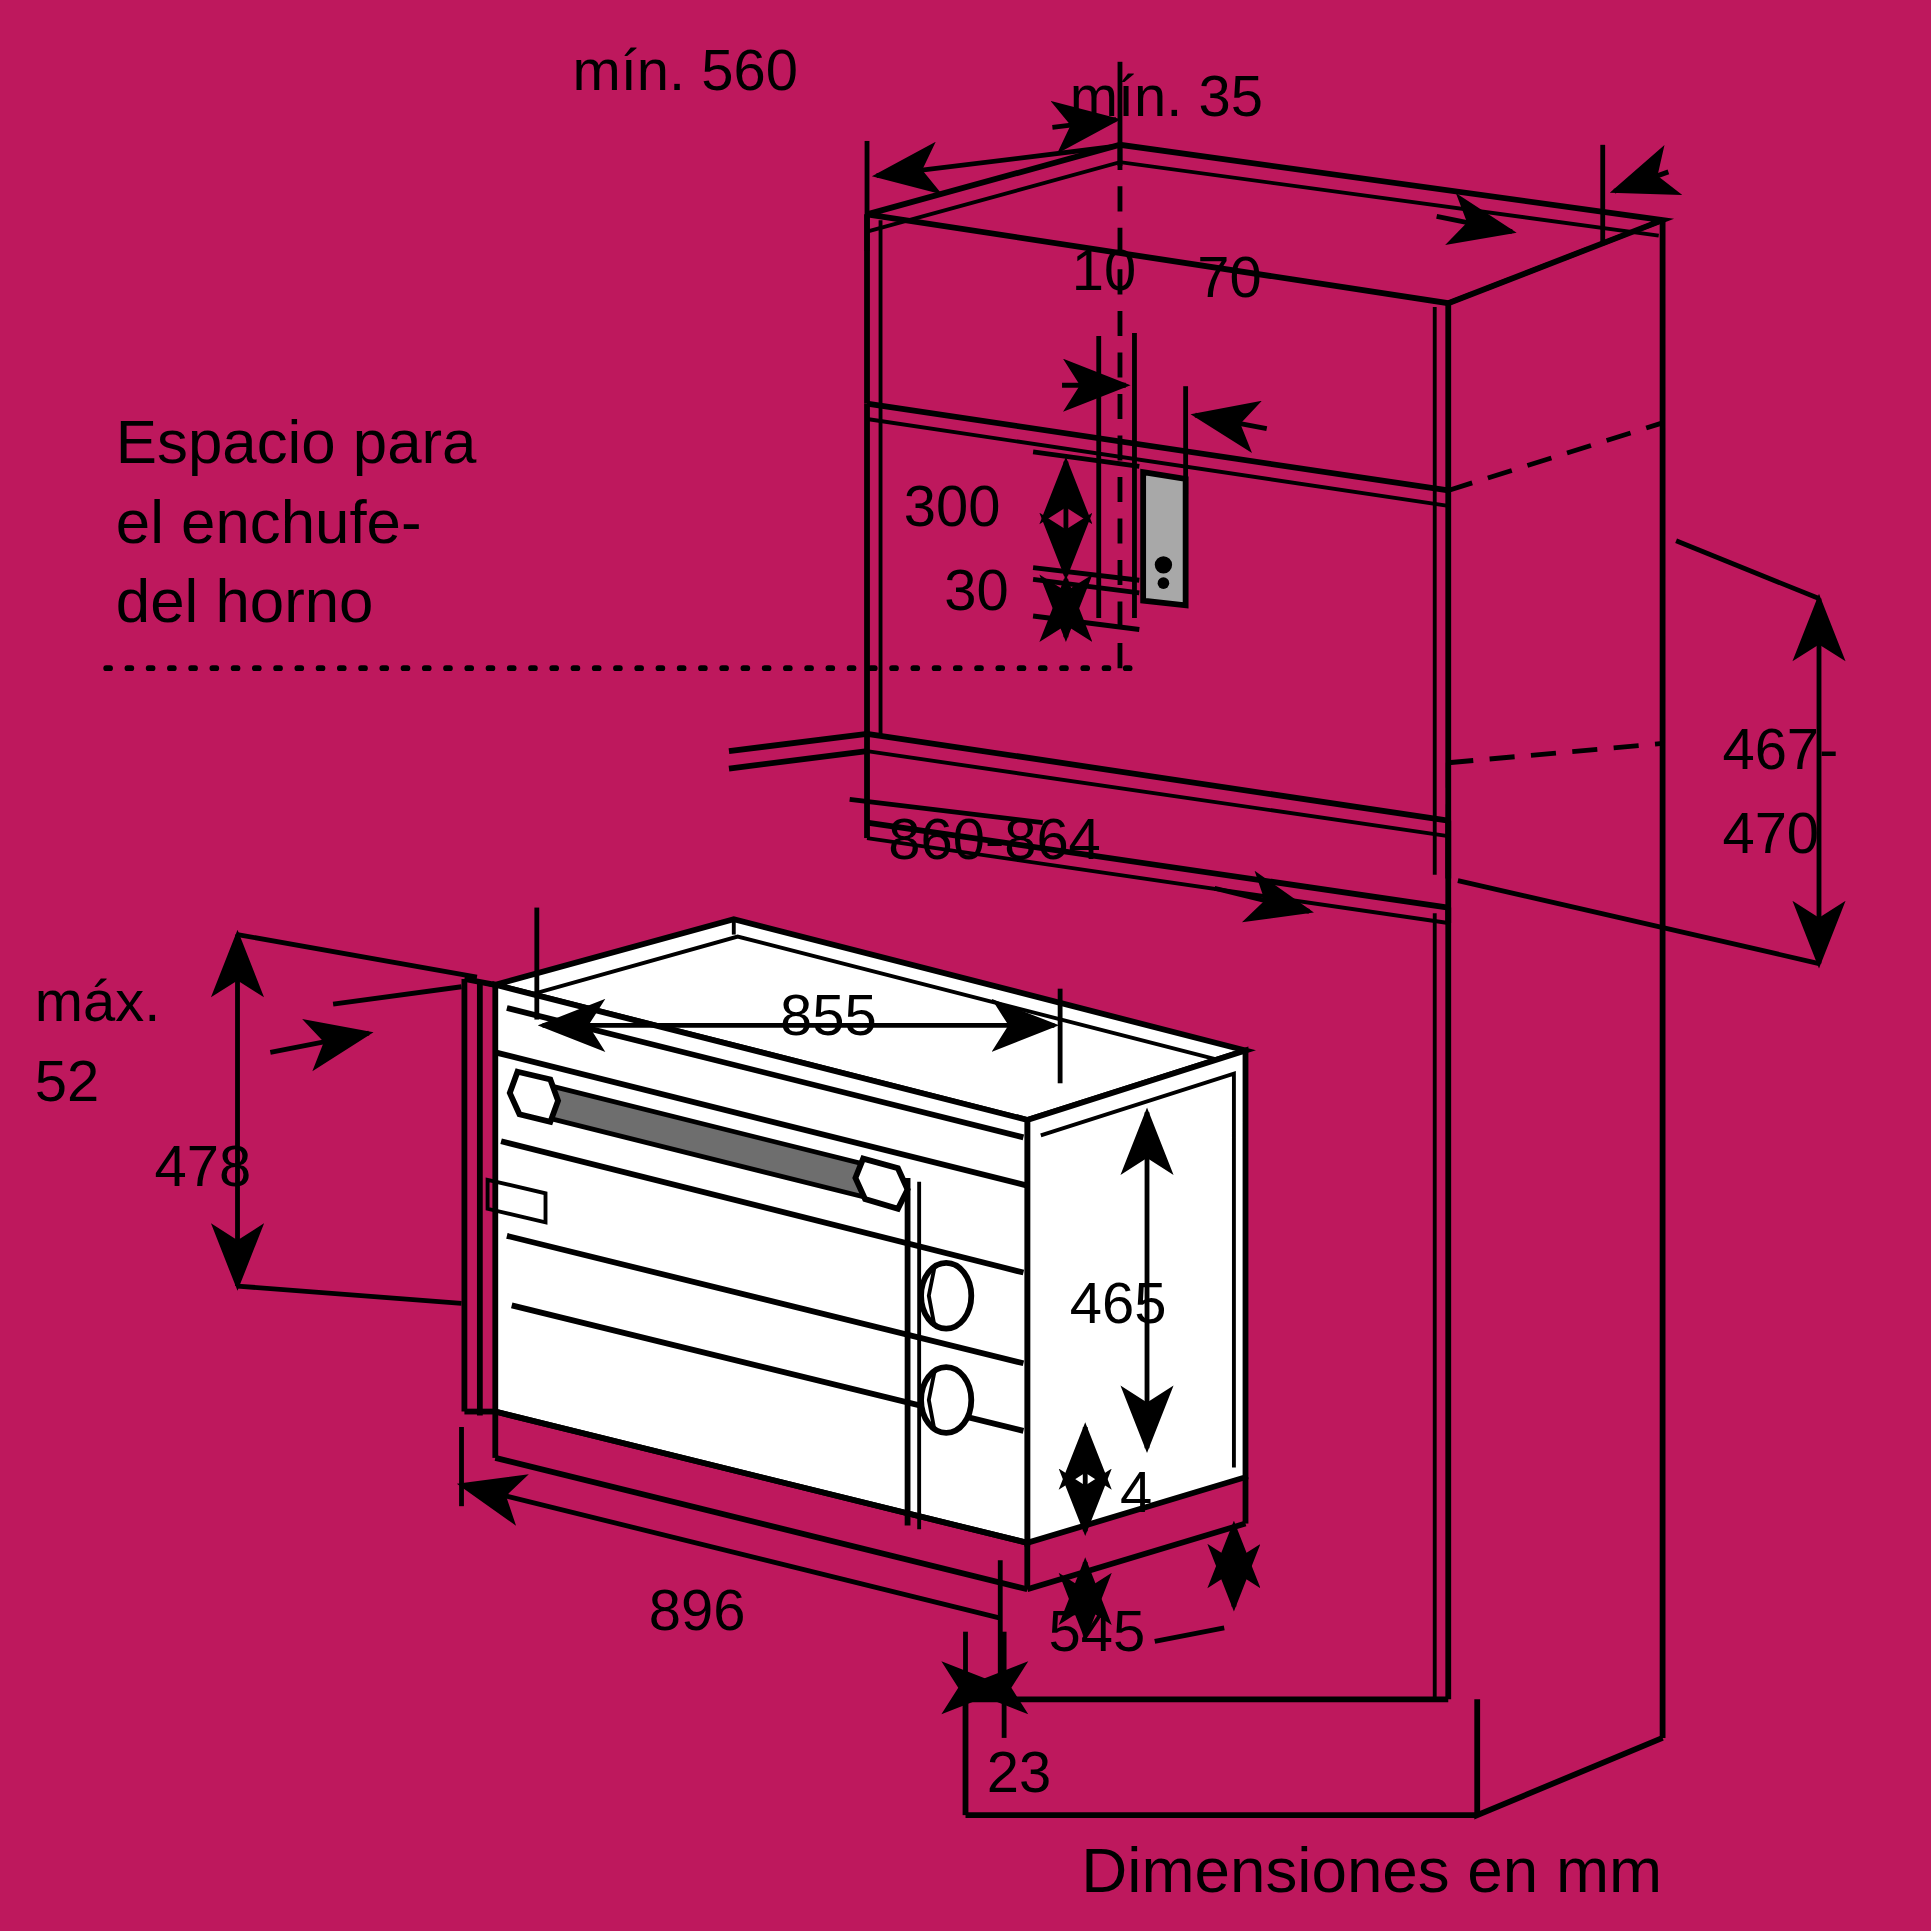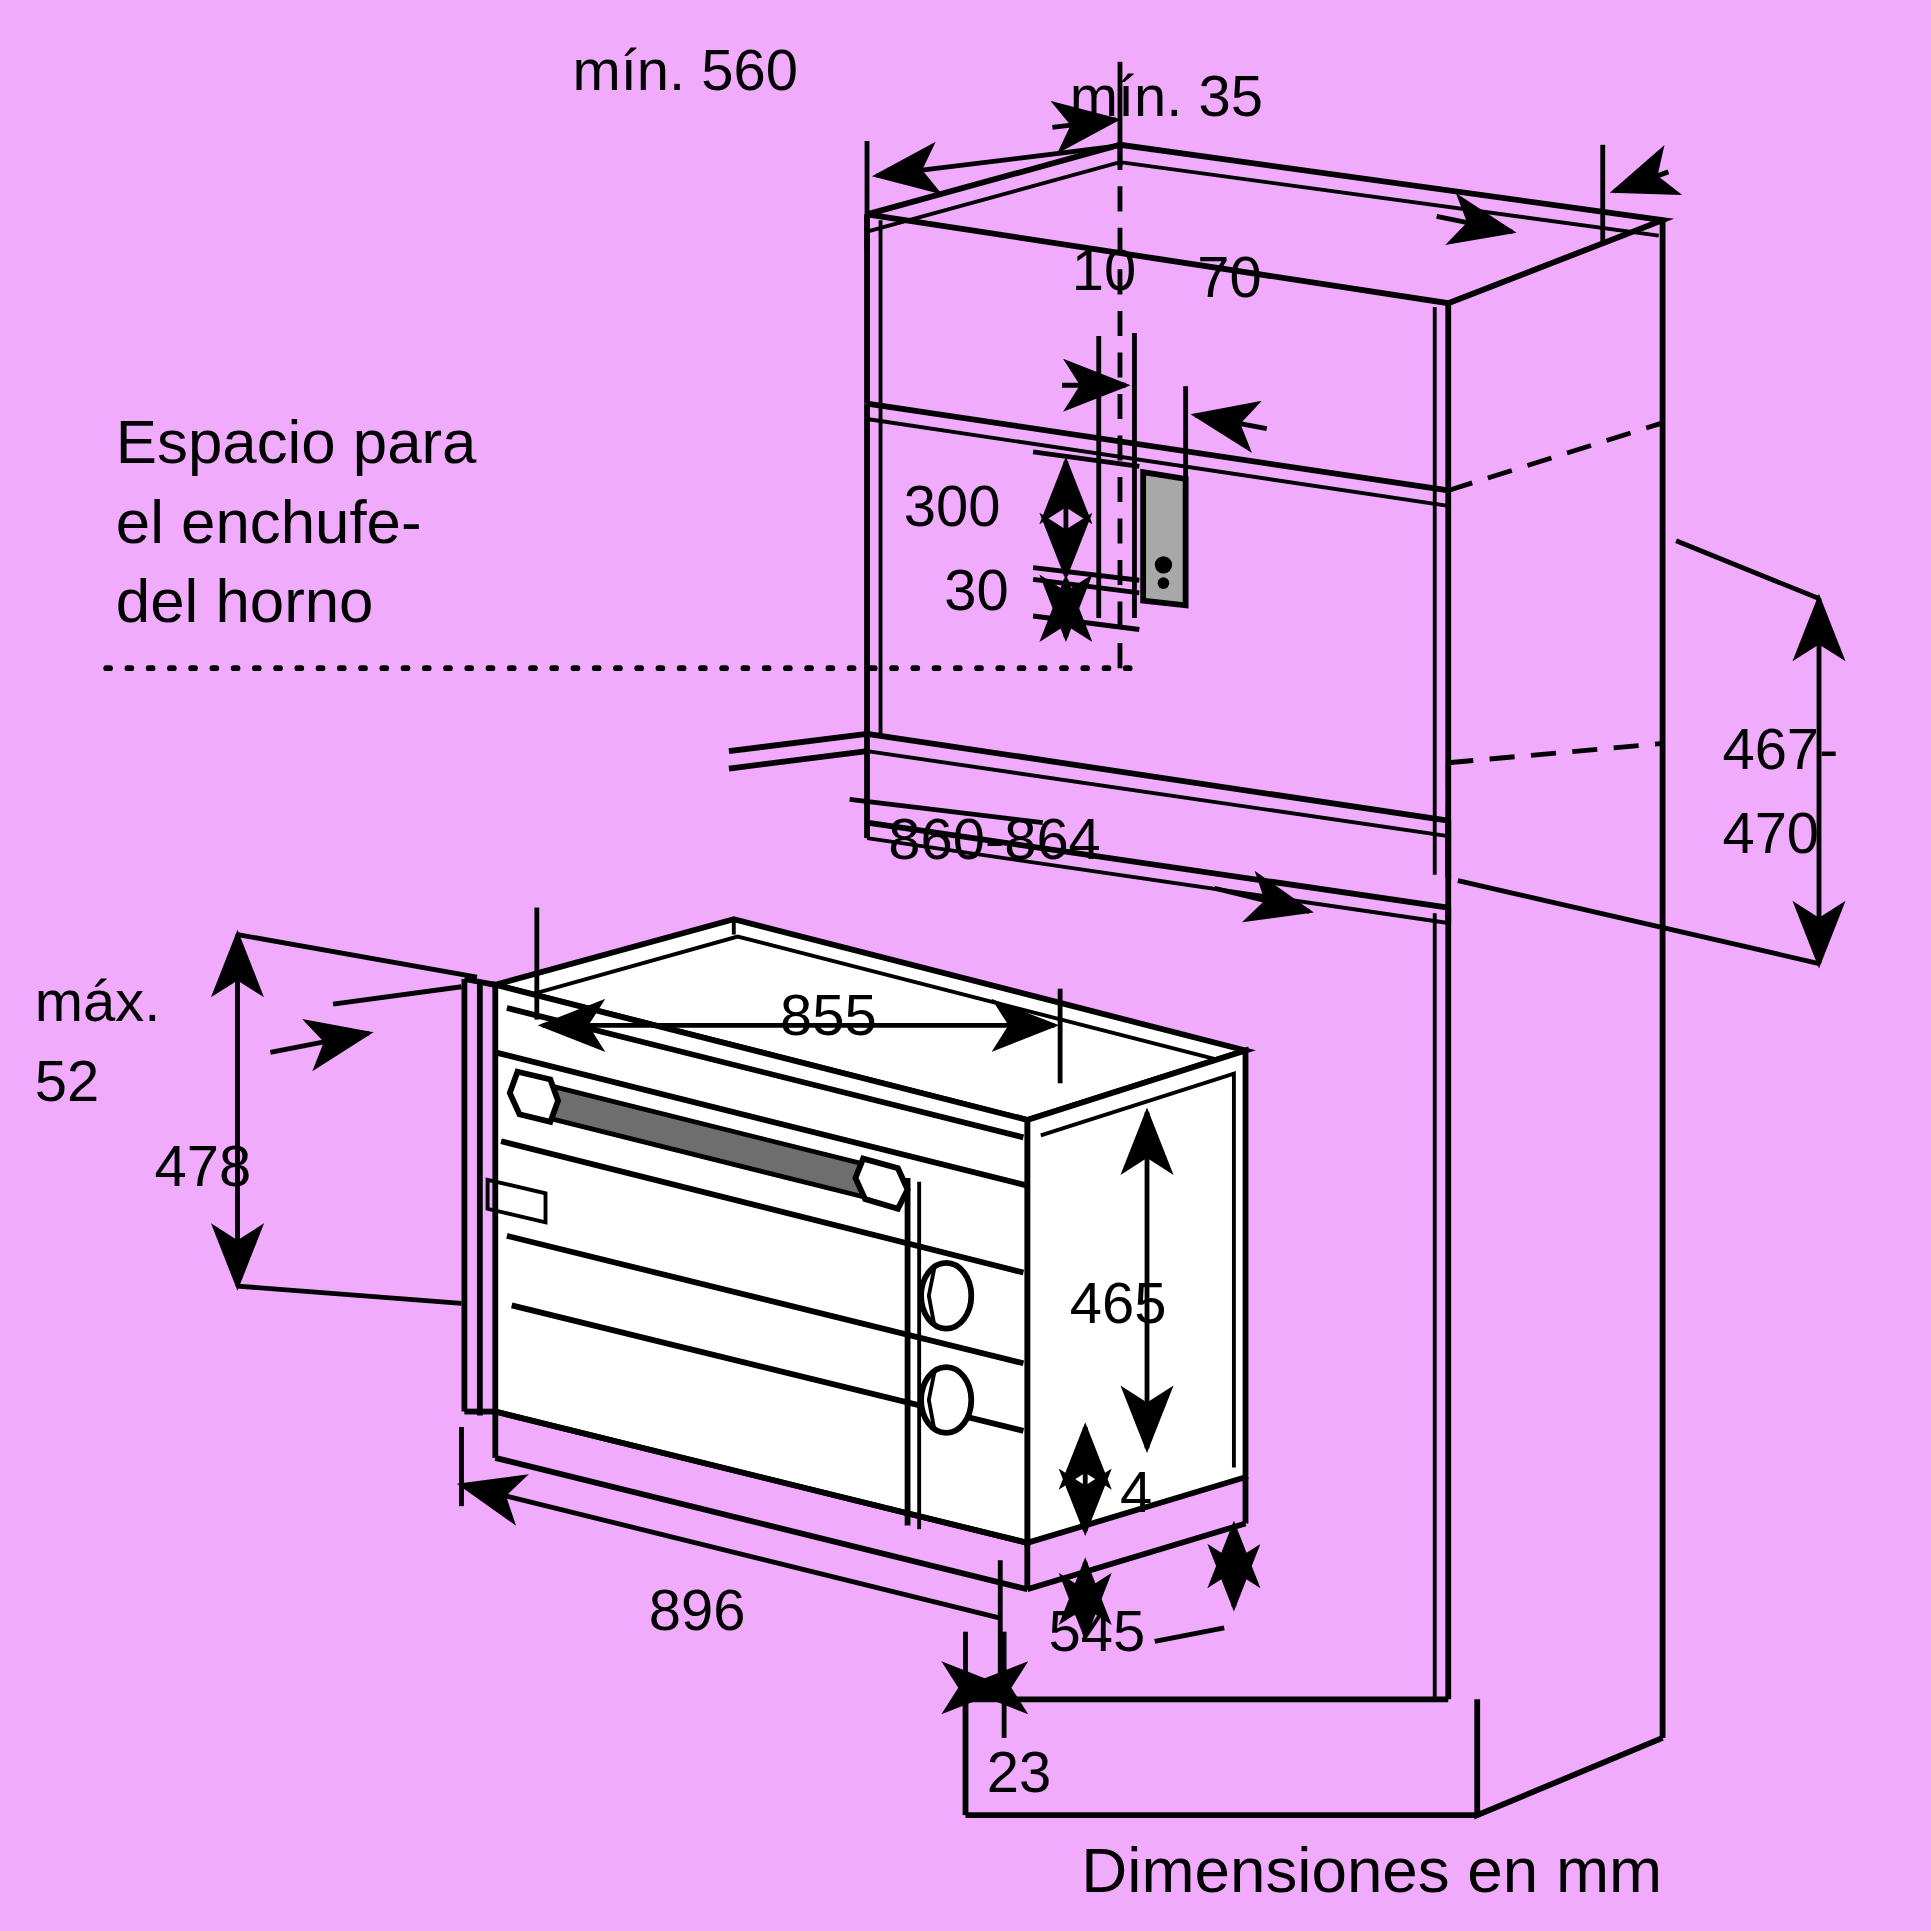--- a/index.html
+++ b/index.html
@@ -10,21 +10,21 @@
   body {
     width: 1931px;
     height: 1931px;
     font-family: "Liberation Sans", sans-serif;
     overflow: hidden;
   }
   #drawing-root {
     position: relative;
     width: 1931px;
     height: 1931px;
-    background: #f0abfc;
+    background: #be185d;
   }
   svg#schematic {
     display: block;
     width: 1931px;
     height: 1931px;
   }
   .ln {
     fill: none;
     stroke: #000000;
     stroke-width: 6;

